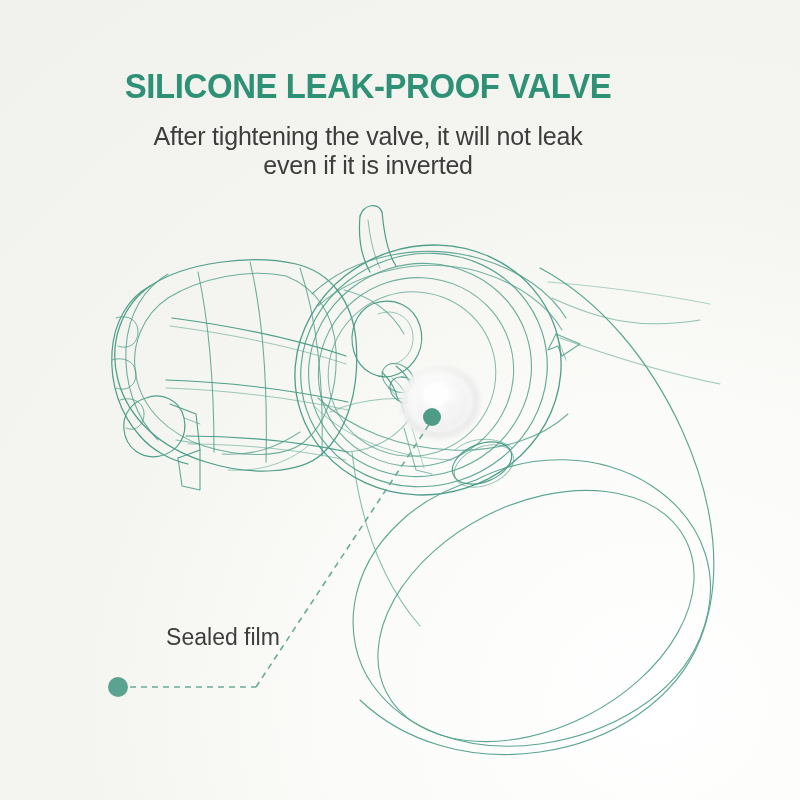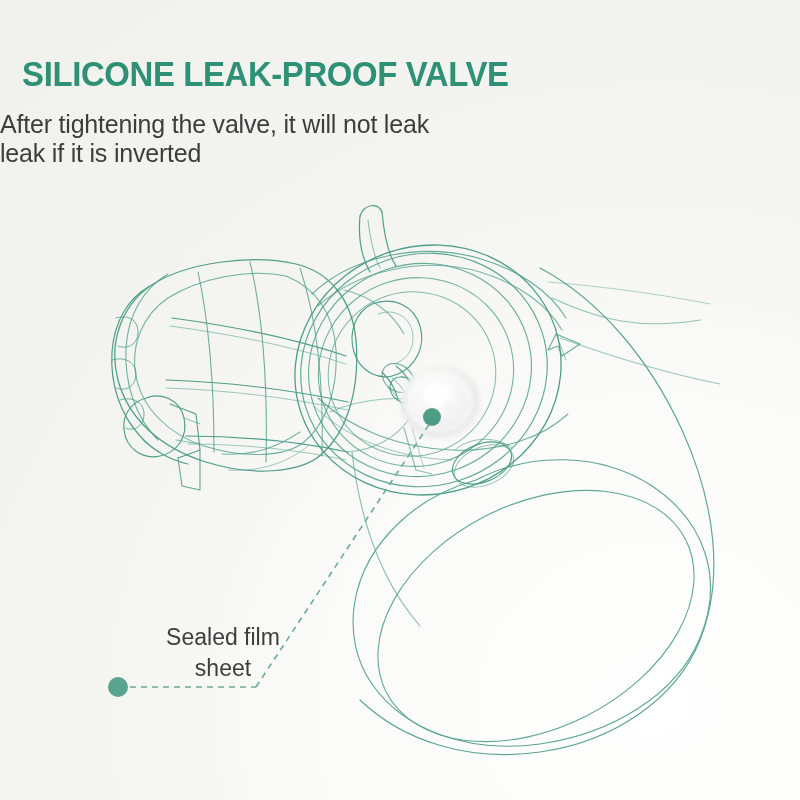--- a/index.html
+++ b/index.html
@@ -21,23 +21,23 @@
     height: 800px;
     background:
       radial-gradient(120% 110% at 82% 88%, #ffffff 0%, #fbfbf9 32%, #f4f4f0 62%, #f1f1ed 100%);
     overflow: hidden;
   }
 
   
   #header {
     position: absolute;
     left: 0;
-    top: 4px;
+    top: 16px;
     width: 736px;
-    text-align: left;
+    text-align: center;
     z-index: 6;
   }
 
   #title {
     margin: 0;
     padding-top: 50px;
     font-family: "Liberation Sans", sans-serif;
     font-size: 35px;
     font-weight: 700;
     letter-spacing: -0.4px;
@@ -263,31 +263,30 @@
                C 418 392 424 383 432 380 Z" fill="url(#valveNip)" opacity="0.95" filter="url(#softBlur2)"></path>
       <ellipse cx="436" cy="394" rx="13" ry="11" fill="#ffffff" opacity="0.85" filter="url(#softBlur2)"></ellipse>
       <ellipse cx="452" cy="408" rx="8" ry="7" fill="#f4f4f4" opacity="0.8" filter="url(#softBlur2)"></ellipse>
     </g>
   </svg>
 
   <div id="header">
     <h1 id="title">SILICONE LEAK-PROOF VALVE</h1>
     <p id="subtitle">
       <span class="sub-line">After tightening the valve, it will not leak</span>
-      <span class="sub-line">leak if it is inverted</span>
+      <span class="sub-line">even if it is inverted</span>
     </p>
   </div>
 
   <svg id="callout" viewBox="0 0 800 800" aria-hidden="true">
     <g stroke="#6aab99" fill="none" stroke-width="1.6" stroke-dasharray="6 5" stroke-linecap="butt">
       <path d="M 130 687 L 256 687"></path>
       <path d="M 256 687 L 434 417"></path>
     </g>
     <circle cx="118" cy="687" r="10" fill="#5aa390"></circle>
     <circle cx="432" cy="417" r="9" fill="#4f9c86"></circle>
   </svg>
 
   <div id="callout-label">
     <span class="label-line">Sealed film</span>
-    <span class="label-line">sheet</span>
   </div>
 
 </div>
 
 </body></html>

